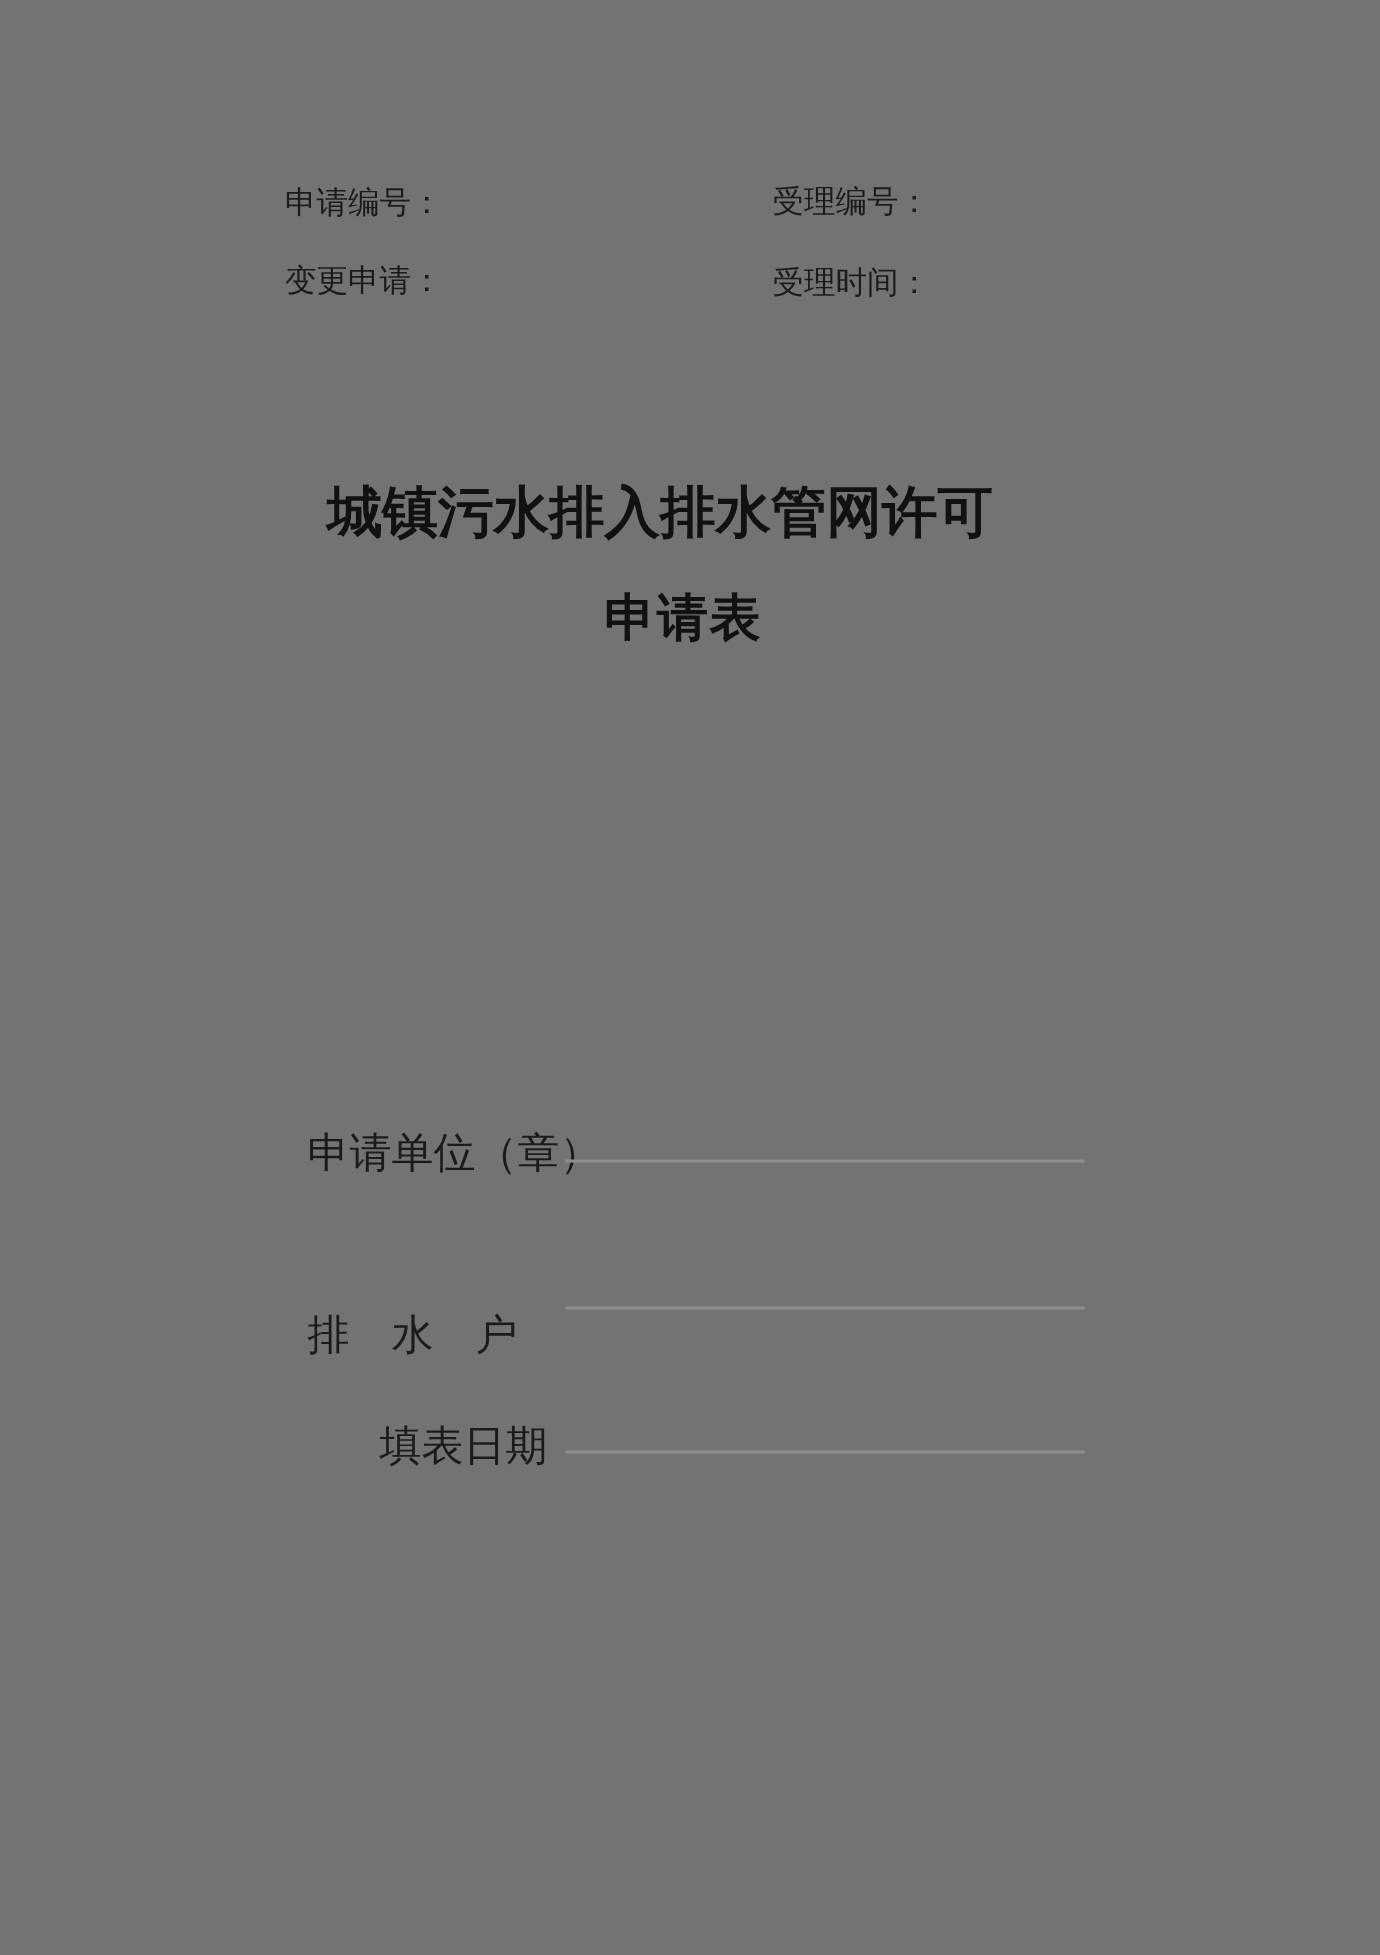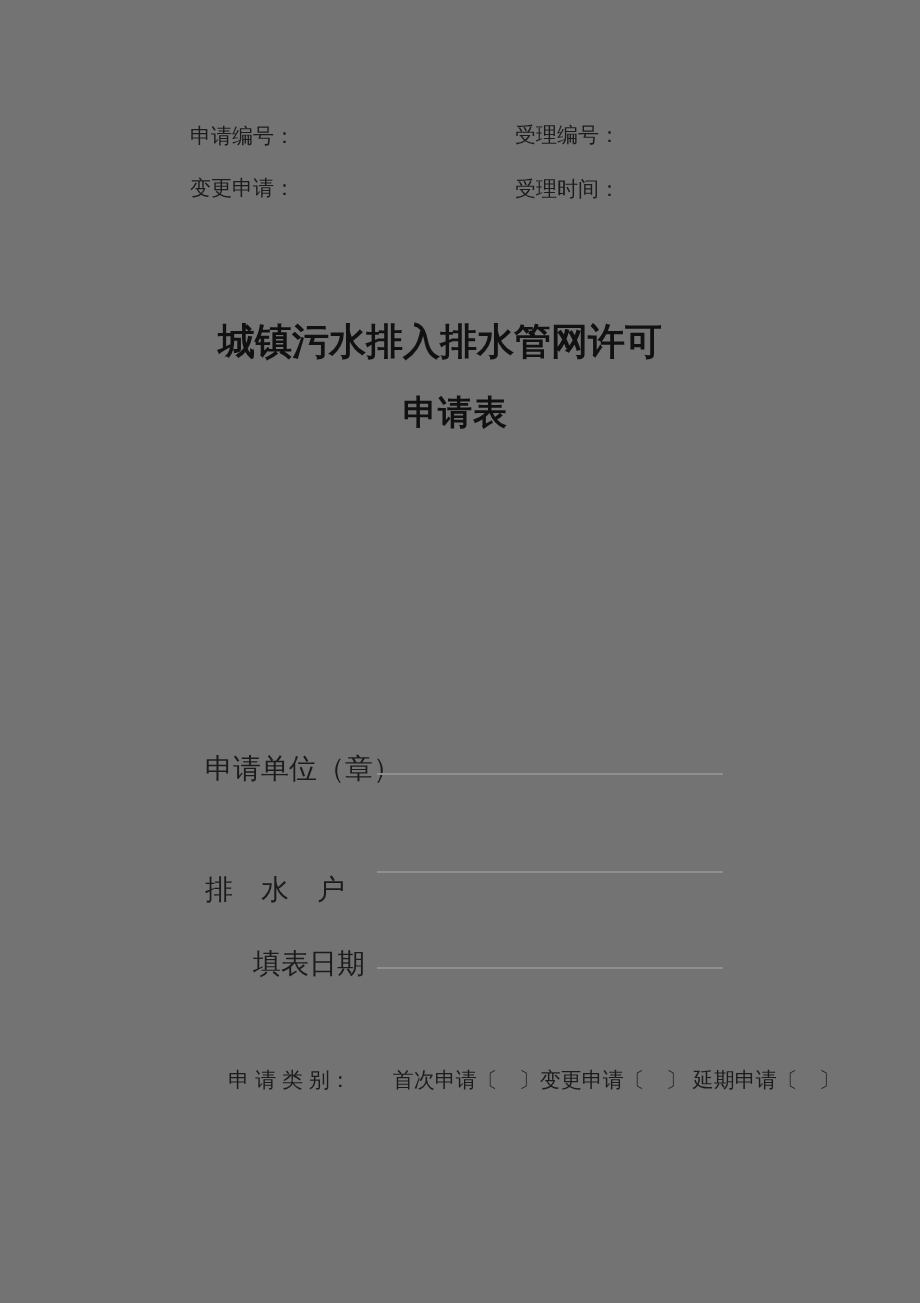--- a/index.html
+++ b/index.html
@@ -82,17 +82,14 @@
   <div class="fill-line" style="top:773px;"></div>
 
   <div class="abs field-label" style="left:205px; top:850px;margin-top:24px;">排　水　户</div>
   <div class="fill-value" style="top:848px;"></div>
   <div class="fill-line" style="top:871px;"></div>
 
   <div class="abs field-label" style="left:205px; top:948px;margin-left:48px;">填表日期</div>
   <div class="fill-value" style="top:944px;"></div>
   <div class="fill-line" style="top:967px;"></div>
 
-  <div class="abs category-row" style="left:205px; top:1044px;">
-    <span>申 请 类 别：</span><span>　　</span><span>首次申请</span><span>〔　〕</span><span>变更申请</span><span>〔　〕</span><span> </span><span>延期申请</span><span>〔　〕</span>
-  </div>
 
 </div>
 
 </body></html>

